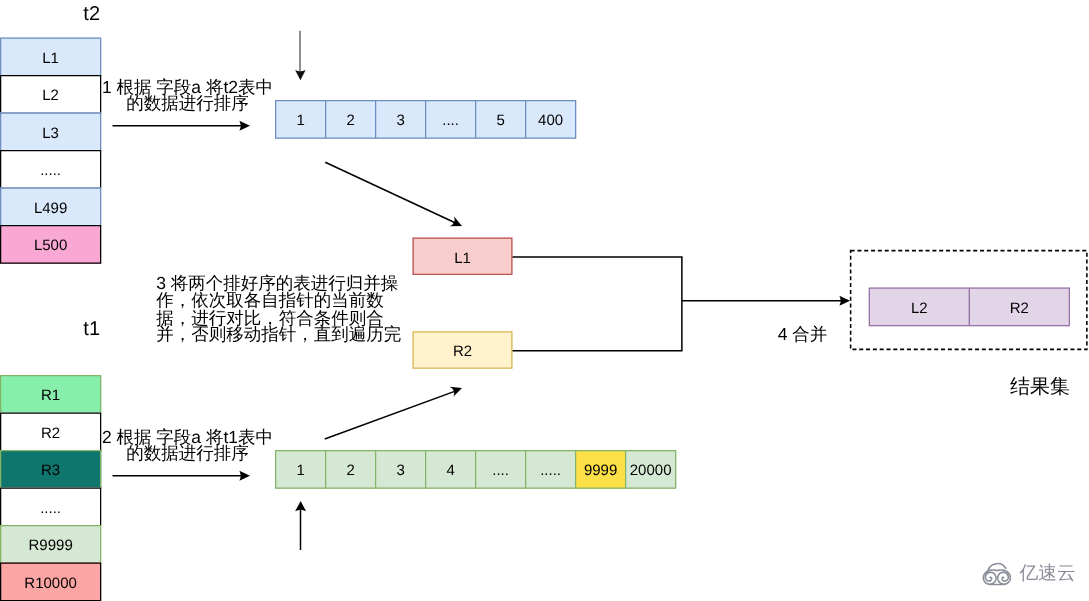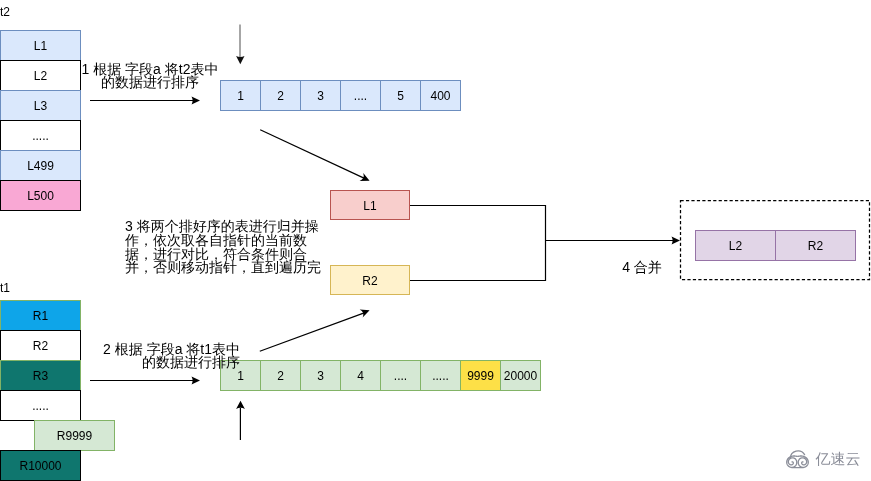--- a/index.html
+++ b/index.html
@@ -2,23 +2,23 @@
 <html><head>
 <meta charset="utf-8">
 <style>
   html,body{margin:0;padding:0;}
   body{width:871px;height:481px;background:#ffffff;position:relative;overflow:hidden;
        font-family:"Liberation Sans",sans-serif;color:#000;}
   .stage{position:absolute;left:0;top:0;width:871px;height:481px;-webkit-font-smoothing:antialiased;will-change:transform;transform:translate3d(0,0,0);}
   .lbl{position:absolute;font-size:14px;line-height:13.75px;text-align:center;white-space:pre;}
   svg.ov{position:absolute;left:0;top:0;width:871px;height:481px;overflow:visible;}
 
-  .cap{position:absolute;font-size:12px;line-height:12px;text-align:left;white-space:nowrap;}
+  .cap{position:absolute;font-size:16px;line-height:12px;text-align:right;white-space:nowrap;}
   #cap-t2{left:0px;top:5.5px;width:80px;}
-  #cap-t1{left:0px;top:258px;width:80px;margin-top:24px;}
+  #cap-t1{left:0px;top:258px;width:80px;}
   #cap-res{left:695px;top:304px;width:161px;}
 
   .tbl{position:absolute;width:81px;}
   #tbl-t2{left:0px;top:30px;}
   #tbl-t1{left:0px;top:300px;}
   .trow{position:absolute;left:0;width:81px;height:31px;box-sizing:border-box;
         display:flex;align-items:center;justify-content:center;font-size:12px;line-height:12px;}
 
   .arr{position:absolute;height:30px;}
   #arr-t2{left:220px;top:80px;width:240px;}
@@ -30,21 +30,21 @@
         display:flex;align-items:center;justify-content:center;font-size:12px;line-height:12px;}
   #pbox-l{left:330px;top:190px;background:#f8cecc;border:1px solid #b85450;}
   #pbox-r{left:330px;top:265px;background:#fff2cc;border:1px solid #d6b656;}
 
     #res-row{position:absolute;left:695px;top:230px;width:161px;height:30px;}
   .rcell{position:absolute;top:0;width:81px;height:31px;box-sizing:border-box;
          display:flex;align-items:center;justify-content:center;font-size:12px;line-height:12px;
          background:#e1d5e7;border:1px solid #9673a6;}
 
   #lbl1{left:60px;top:62.5px;width:180px;}
-  #lbl2{left:60px;top:342.5px;width:180px;text-align:right;}
+  #lbl2{left:60px;top:342.5px;width:180px;}
   #lbl3{left:125px;top:220px;width:181px;}
   #lbl4{left:592px;top:261px;width:100px;}
 
   #wm{position:absolute;left:786px;top:448px;width:78px;height:22px;}
   #wm-cloud{position:absolute;left:0px;top:2px;width:23px;height:18px;overflow:visible;}
   #wm-text{position:absolute;left:29.5px;top:1px;font-size:15px;line-height:20px;color:#8b8e99;
            letter-spacing:0px;}
 </style>
 </head>
 <body>
@@ -56,26 +56,26 @@
       <div class="trow" style="top: 0px; background: rgb(218, 232, 252); border: 1px solid rgb(108, 142, 191);">L1</div>
       <div class="trow" style="top: 30px; background: rgb(255, 255, 255); border: 1px solid rgb(0, 0, 0);">L2</div>
       <div class="trow" style="top: 60px; background: rgb(218, 232, 252); border: 1px solid rgb(108, 142, 191);">L3</div>
       <div class="trow" style="top: 90px; background: rgb(255, 255, 255); border: 1px solid rgb(0, 0, 0);">.....</div>
       <div class="trow" style="top: 120px; background: rgb(218, 232, 252); border: 1px solid rgb(108, 142, 191);">L499</div>
       <div class="trow" style="top: 150px; background: #f9a8d4; border: 1px solid rgb(0, 0, 0);">L500</div>
     </div>
 
   <div class="cap" id="cap-t1">t1</div>
   <div class="tbl" id="tbl-t1">
-      <div class="trow" style="top: 0px; background: #0ea5e9; border: 1px solid rgb(130, 179, 102);">R1</div>
+      <div class="trow" style="top: 0px; background: #86efac; border: 1px solid rgb(130, 179, 102);">R1</div>
       <div class="trow" style="top: 30px; background: rgb(255, 255, 255); border: 1px solid rgb(0, 0, 0);">R2</div>
       <div class="trow" style="top: 60px; background: #0f766e; border: 1px solid rgb(130, 179, 102);">R3</div>
       <div class="trow" style="top: 90px; background: rgb(255, 255, 255); border: 1px solid rgb(0, 0, 0);">.....</div>
-      <div class="trow" style="top: 120px; background: rgb(213, 232, 212); border: 1px solid rgb(130, 179, 102); margin-left: 34px;">R9999</div>
-      <div class="trow" style="top: 150px; background: #0f766e; border: 1px solid rgb(0, 0, 0);">R10000</div>
+      <div class="trow" style="top: 120px; background: rgb(213, 232, 212); border: 1px solid rgb(130, 179, 102);">R9999</div>
+      <div class="trow" style="top: 150px; background: #fca5a5; border: 1px solid rgb(0, 0, 0);">R10000</div>
     </div>
 
   <div class="arr" id="arr-t2">
       <div class="acell" style="left: 0px; background: rgb(218, 232, 252); border: 1px solid rgb(108, 142, 191);">1</div>
       <div class="acell" style="left: 40px; background: rgb(218, 232, 252); border: 1px solid rgb(108, 142, 191);">2</div>
       <div class="acell" style="left: 80px; background: rgb(218, 232, 252); border: 1px solid rgb(108, 142, 191);">3</div>
       <div class="acell" style="left: 120px; background: rgb(218, 232, 252); border: 1px solid rgb(108, 142, 191);">....</div>
       <div class="acell" style="left: 160px; background: rgb(218, 232, 252); border: 1px solid rgb(108, 142, 191);">5</div>
       <div class="acell" style="left: 200px; background: rgb(218, 232, 252); border: 1px solid rgb(108, 142, 191);">400</div>
     </div>
@@ -90,20 +90,21 @@
       <div class="acell" style="left: 280px; background: rgb(213, 232, 212); border: 1px solid rgb(130, 179, 102);">20000</div>
     </div>
 
   <div class="pbox" id="pbox-l">L1</div>
   <div class="pbox" id="pbox-r">R2</div>
 
   <div id="res-row">
       <div class="rcell" style="left: 0px;">L2</div>
       <div class="rcell" style="left: 80px;">R2</div>
     </div>
+  <div class="cap" id="cap-res">结果集</div>
 
   <div class="lbl" id="lbl1">1 根据 字段a 将t2表中
 的数据进行排序</div>
   <div class="lbl" id="lbl2">2 根据 字段a 将t1表中
 的数据进行排序</div>
   <div class="lbl" id="lbl3">3 将两个排好序的表进行归并操
 作，依次取各自指针的当前数
 据，进行对比，符合条件则合
 并，否则移动指针，直到遍历完</div>
   <div class="lbl" id="lbl4">4 合并</div>

